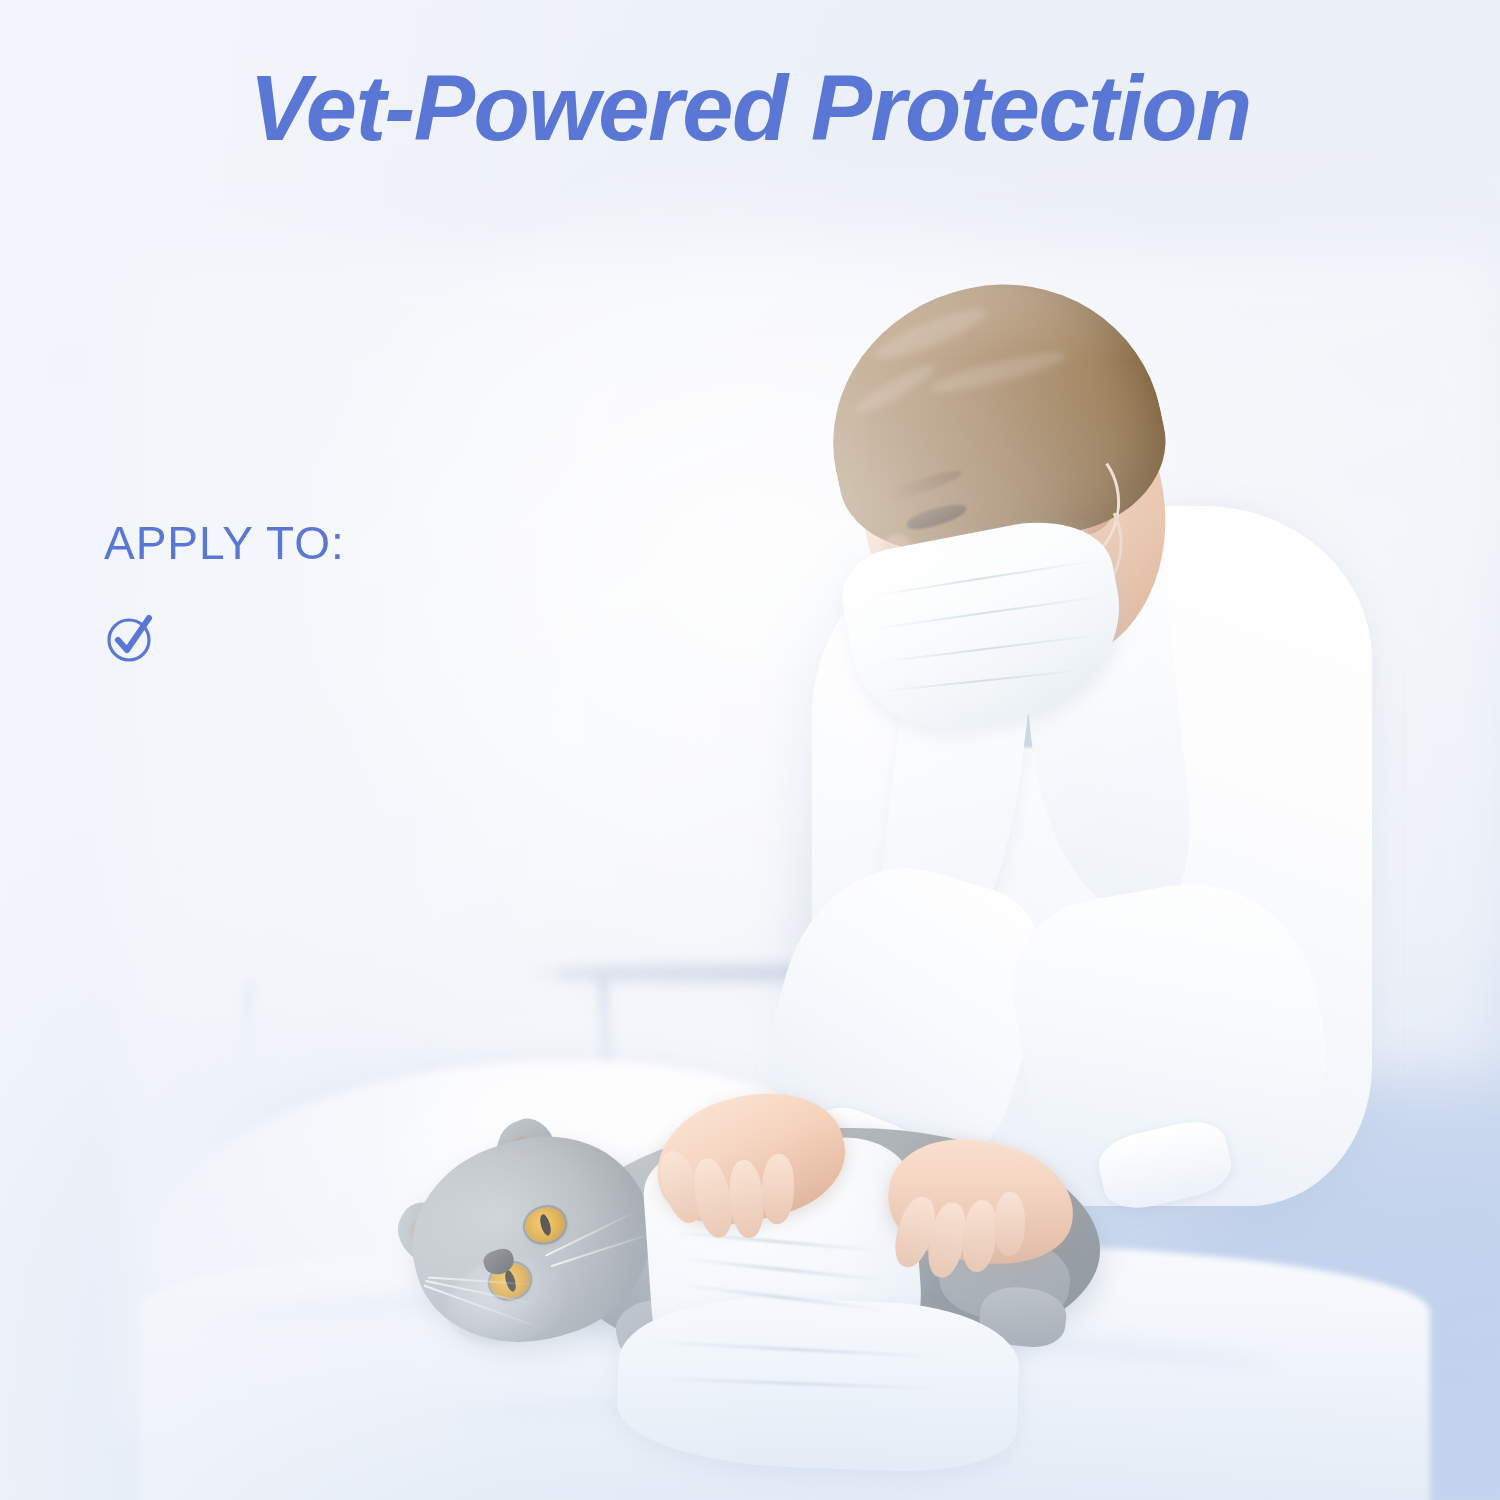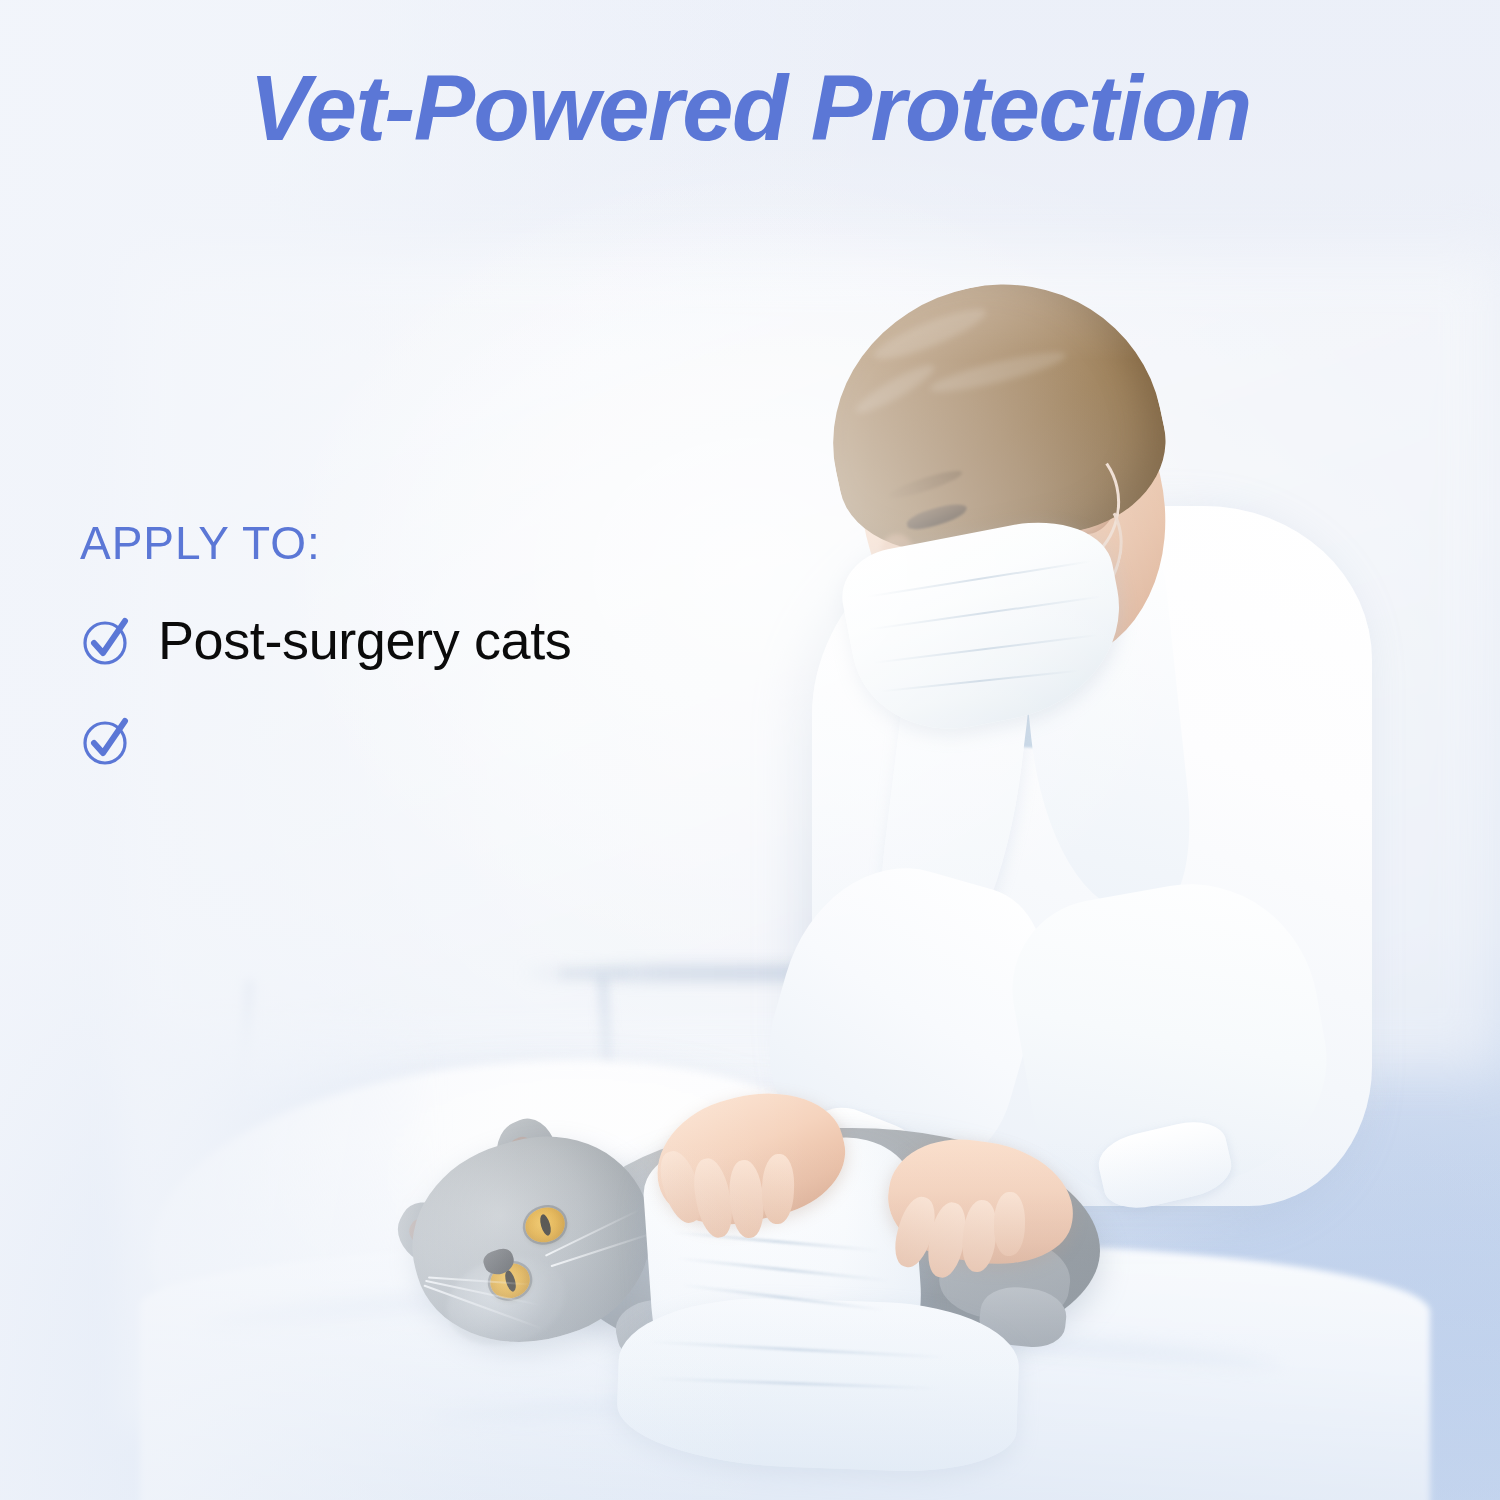--- a/index.html
+++ b/index.html
@@ -351,21 +351,21 @@
   }
   .subhead {
     position:absolute; left:0; right:0; top:183px;
     text-align:center;
     font-size:41px; line-height:1.2;
     font-weight:normal;
     letter-spacing:.2px;
     color:#171717;
   }
 
-  .apply-block { position:absolute; left:80px; top:516px; width:780px; }
+  .apply-block { position:absolute; left:104px; top:516px; width:780px; }
   .apply-title {
     font-size:46px; font-weight:500; letter-spacing:1px;
     color:#5b77d6; margin-bottom:42px;
   }
   .apply-list { list-style:none; }
   .apply-item {
     display:flex; align-items:center; gap:26px;
     margin-bottom:46px;
   }
   .apply-item:last-child { margin-bottom:0; }
@@ -474,29 +474,20 @@
 
     <div class="headline">Vet-Powered Protection</div>
 
 
     <div class="apply-block">
 
       <div class="apply-title">APPLY TO:</div>
 
       <ul class="apply-list">
 
-        <li class="apply-item">
-          <span>
-            <svg class="check-icon" viewBox="0 0 52 52" aria-hidden="true">
-              <circle cx="25" cy="28" r="20" fill="none" stroke="#5b77d6" stroke-width="3.2"></circle>
-              <path d="M14 28 L23 38 L45 6" fill="none" stroke="#5b77d6" stroke-width="6" stroke-linecap="round" stroke-linejoin="round"></path>
-            </svg>
-          </span>
-          <span class="apply-label">Post-surgery cats</span>
-        </li>
 
         <li class="apply-item">
           <span>
             <svg class="check-icon" viewBox="0 0 52 52" aria-hidden="true">
               <circle cx="25" cy="28" r="20" fill="none" stroke="#5b77d6" stroke-width="3.2"></circle>
               <path d="M14 28 L23 38 L45 6" fill="none" stroke="#5b77d6" stroke-width="6" stroke-linecap="round" stroke-linejoin="round"></path>
             </svg>
           </span>
         </li>
 

